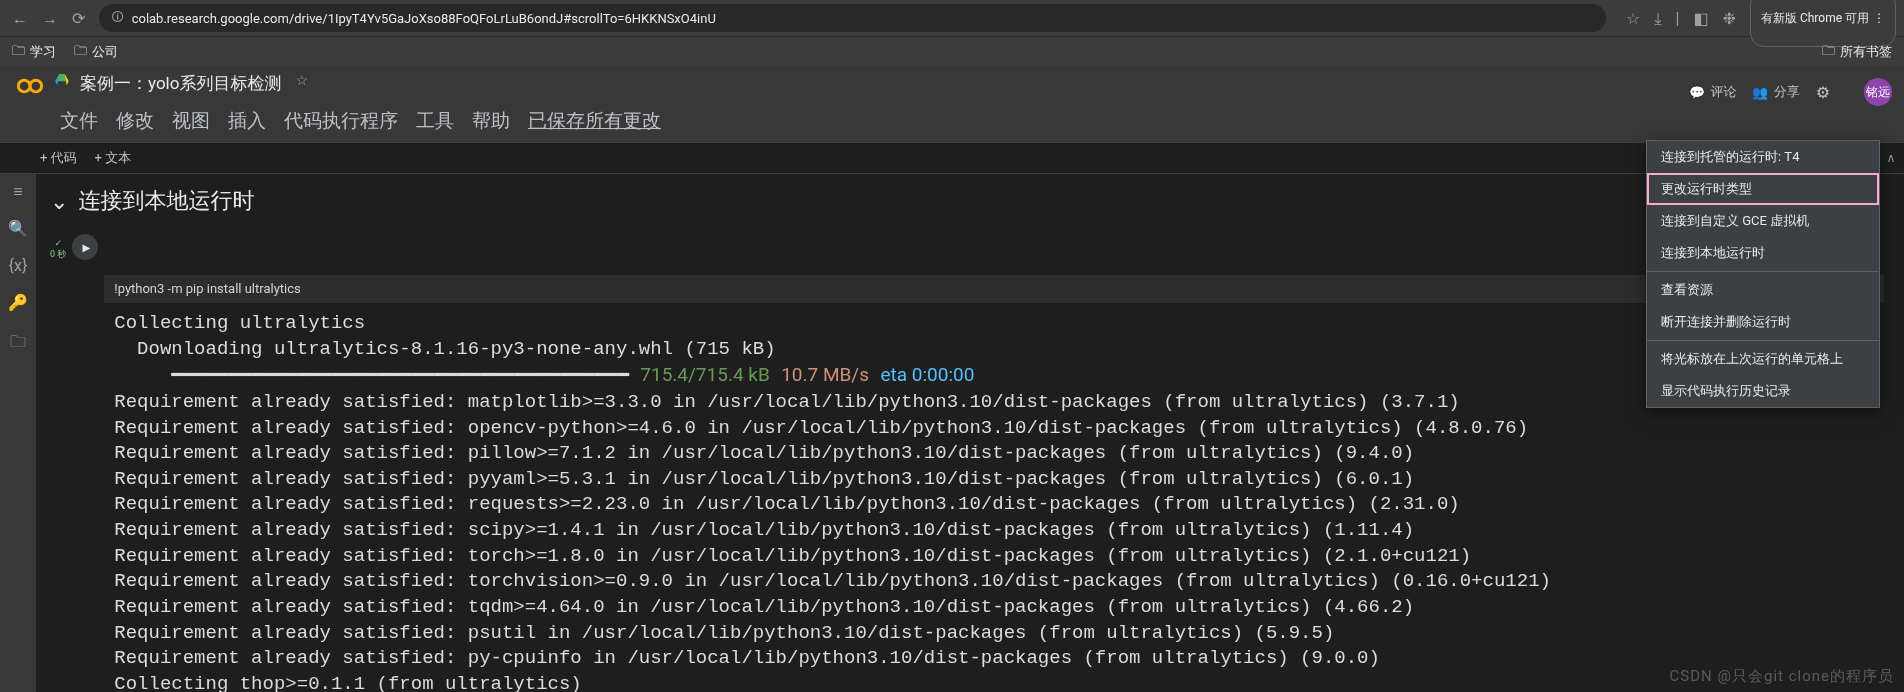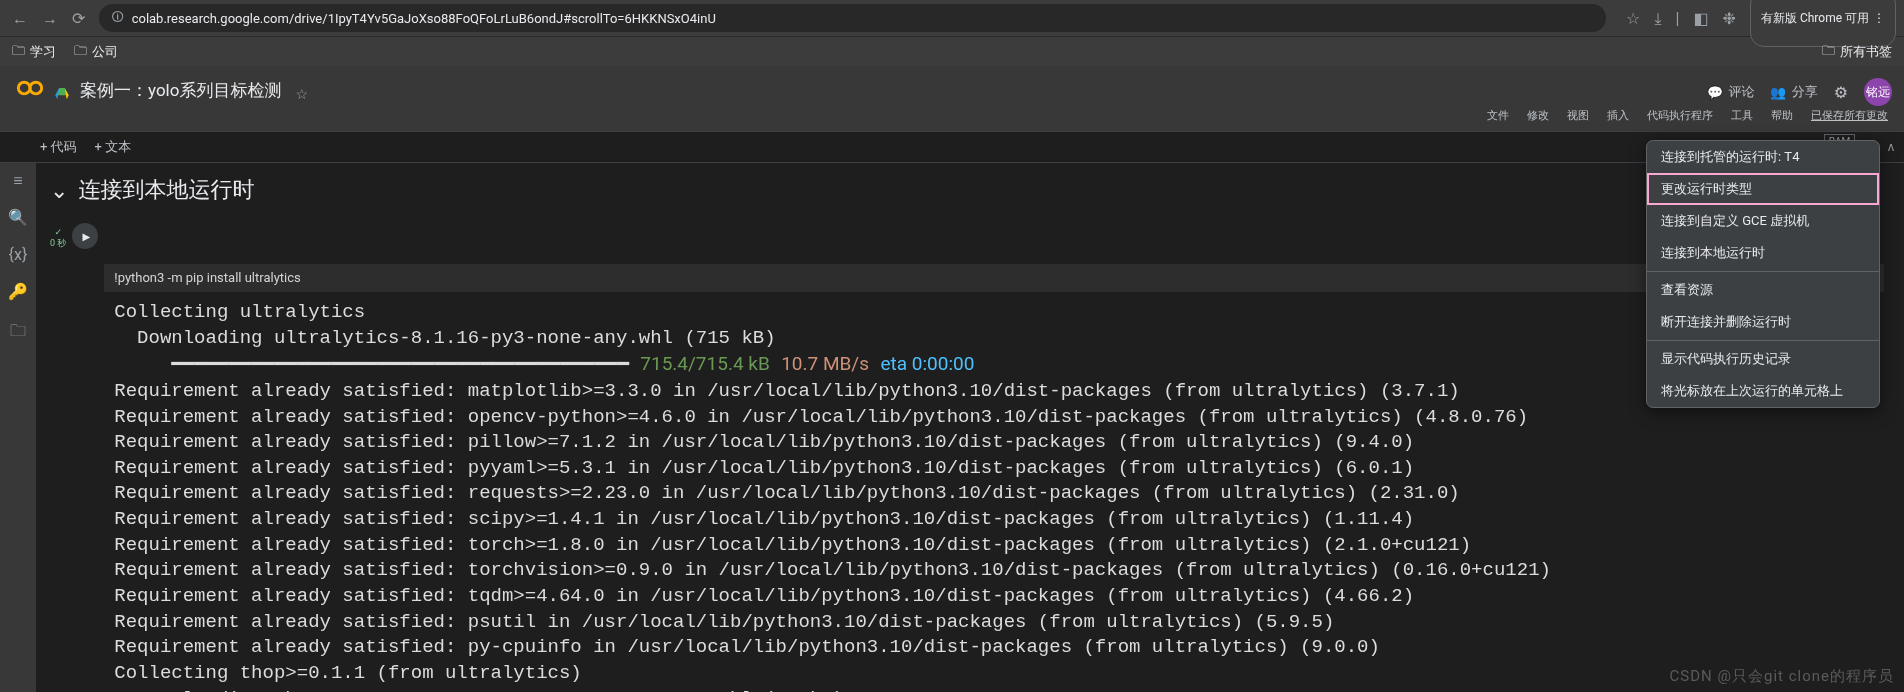--- a/index.html
+++ b/index.html
@@ -8,51 +8,51 @@
 .nav-arrows { display:flex; gap:14px; align-items:center; color:#9aa0a6; margin:0 4px;}
 .nav-arrows span { cursor:pointer; font-size:16px; }
 .url-area { flex:1; display:flex; align-items:center; background:#282828; border-radius:20px; height:28px; padding:0 12px; color:#e8eaed; font-size:13px; gap:8px;}
 .url-area .lock { color:#9aa0a6; font-size:12px;}
 .browser-right { display:flex; align-items:center; gap:14px; color:#9aa0a6; margin-left:10px;}
 .chrome-btn { background:#3c3c3c; border:1px solid #5f6368; border-radius:14px; padding:19px 10px; font-size:12px; color:#e8eaed; display:flex; align-items:center; gap:4px;}
 .bookmark-bar { height:30px; background:#3c3c3c; display:flex; align-items:center; padding:0 12px; gap:18px; font-size:13px; color:#e8eaed; border-top:1px solid #2a2a2a;}
 .bookmark-bar .bm-item { display:flex; align-items:center; gap:5px; cursor:pointer;}
 .bookmark-bar .bm-right { margin-left:auto; display:flex; align-items:center; gap:5px;}
 .colab-header { background:#383838; padding:6px 16px 0 16px;}
-.title-row { display:flex; align-items:flex-end; gap:10px; height:30px;}
+.title-row { display:flex; align-items:flex-start; gap:10px; height:30px;}
 .colab-logo { width:28px; height:28px; }
 .drive-icon { width:16px; height:16px;}
 .title-text { font-size:17px; color:#e8eaed;}
 .star-icon { color:#9aa0a6; font-size:14px; margin-left:4px;}
-.menu-row { display:flex; align-items:center; gap:18px; font-size:11px; color:#bdc1c6; padding:6px 0 8px 44px;justify-content:flex-end;}
+.menu-row { display:flex; align-items:center; gap:18px; font-size:19px; color:#bdc1c6; padding:6px 0 8px 44px;}
 .menu-row .save-status { text-decoration:underline;}
 .header-right { position:absolute; right:12px; top:78px; display:flex; align-items:center; gap:16px;}
 .hr-item { display:flex; align-items:center; gap:5px; color:#bdc1c6; font-size:13px; cursor:pointer;}
-.avatar { width:28px; height:28px; border-radius:50%; background:#8e44ad; color:#fff; display:flex; align-items:center; justify-content:center; font-size:12px;}
+.avatar { width:28px; height:28px; border-radius:50%; background:#8e44ad; color:#fff; display:flex; align-items:center; justify-content:center; font-size:12px;margin-left:18px;}
 .toolbar { background:#1e1e1e; border-top:1px solid #3c4043; border-bottom:1px solid #3c4043; height:32px; display:flex; align-items:center; padding:0 10px 0 40px; gap:18px; font-size:13px; color:#bdc1c6;}
 .toolbar .tb-btn::before { content:"+ "; }
 .toolbar-right { margin-left:auto; display:flex; align-items:center; gap:8px; font-size:11px; color:#9aa0a6;}
 .ram-box { display:flex; flex-direction:column; font-size:10px; line-height:10px; border:1px solid #5f6368; padding:2px 4px;}
 .expand-icon { cursor:pointer; font-size:12px;}
 .main { display:flex; height:calc(692px - 36px - 30px - 44px - 32px);}
 .left-rail { width:36px; background:#383838; display:flex; flex-direction:column; align-items:center; padding-top:8px; gap:18px; color:#9aa0a6;}
 .left-rail span { cursor:pointer; font-size:16px;}
 .content { flex:1; padding:12px 20px 0 10px; overflow:hidden;}
 .section-title { display:flex; align-items:center; gap:10px; font-size:22px; color:#e8eaed; margin-bottom:18px; padding-left:4px;}
 .cell { display:flex; gap:6px; align-items:flex-start; margin-left:4px;}
 .cell-status { display:flex; flex-direction:column; align-items:center; font-size:9px; color:#81c995; padding-top:4px;}
 .run-btn { width:26px; height:26px; border-radius:50%; background:#3c4043; display:flex; align-items:center; justify-content:center; cursor:pointer; color:#e8eaed;}
 .run-btn::before { content:"▶"; font-size:10px; margin-left:2px;}
 .code-block { flex:1;}
 .code-input { background:#2d2d2d; padding:6px 10px; font-family:"Courier New",monospace; font-size:13px; color:#d4d4d4;margin-top:41px;}
 .output { font-family:"Courier New",monospace; font-size:19px; color:#dcdcdc; padding:8px 10px 0 10px; white-space:pre; line-height:1.35;}
 .output .dl { color:#6a9955;}
 .output .speed { color:#ce9178;}
 .output .eta { color:#4fc1ff;}
-.dropdown { position:absolute; top:140px; right:24px; width:234px; background:#3c4043; border:1px solid #5f6368; border-radius:7px; font-size:13px; color:#e8eaed; box-shadow:0 4px 16px rgba(0,0,0,0.5); z-index:100;}
+.dropdown { position:absolute; top:140px; right:24px; width:234px; background:#3c4043; border:1px solid #5f6368; border-radius:0; font-size:13px; color:#e8eaed; box-shadow:0 4px 16px rgba(0,0,0,0.5); z-index:100;}
 .dropdown .dd-item { padding:7px 14px; cursor:pointer;}
 .dropdown .dd-sep { height:1px; background:#5f6368; margin:2px 0;}
 .dropdown .highlight { border:2px solid #f9a8d4; padding:5px 12px;}
 .watermark { position:absolute; right:10px; bottom:6px; color:rgba(200,200,200,0.35); font-size:15px; letter-spacing:1px;}
 svg { display:block;}
 </style>
 </head>
 <body>
 
 <div class="browser-bar">
@@ -201,17 +201,17 @@
 
 <div class="dropdown" id="dd">
     <div class="dd-item">连接到托管的运行时: T4</div>
     <div class="dd-item highlight">更改运行时类型</div>
     <div class="dd-item">连接到自定义 GCE 虚拟机</div>
     <div class="dd-item">连接到本地运行时</div>
     <div class="dd-sep"></div>
     <div class="dd-item">查看资源</div>
     <div class="dd-item">断开连接并删除运行时</div>
     <div class="dd-sep"></div>
+    <div class="dd-item">将光标放在上次运行的单元格上</div>
     <div class="dd-item">显示代码执行历史记录</div>
-    <div class="dd-item">将光标放在上次运行的单元格上</div>
   </div>
 
 <div class="watermark">CSDN @只会git clone的程序员</div>
 
 </body></html>

